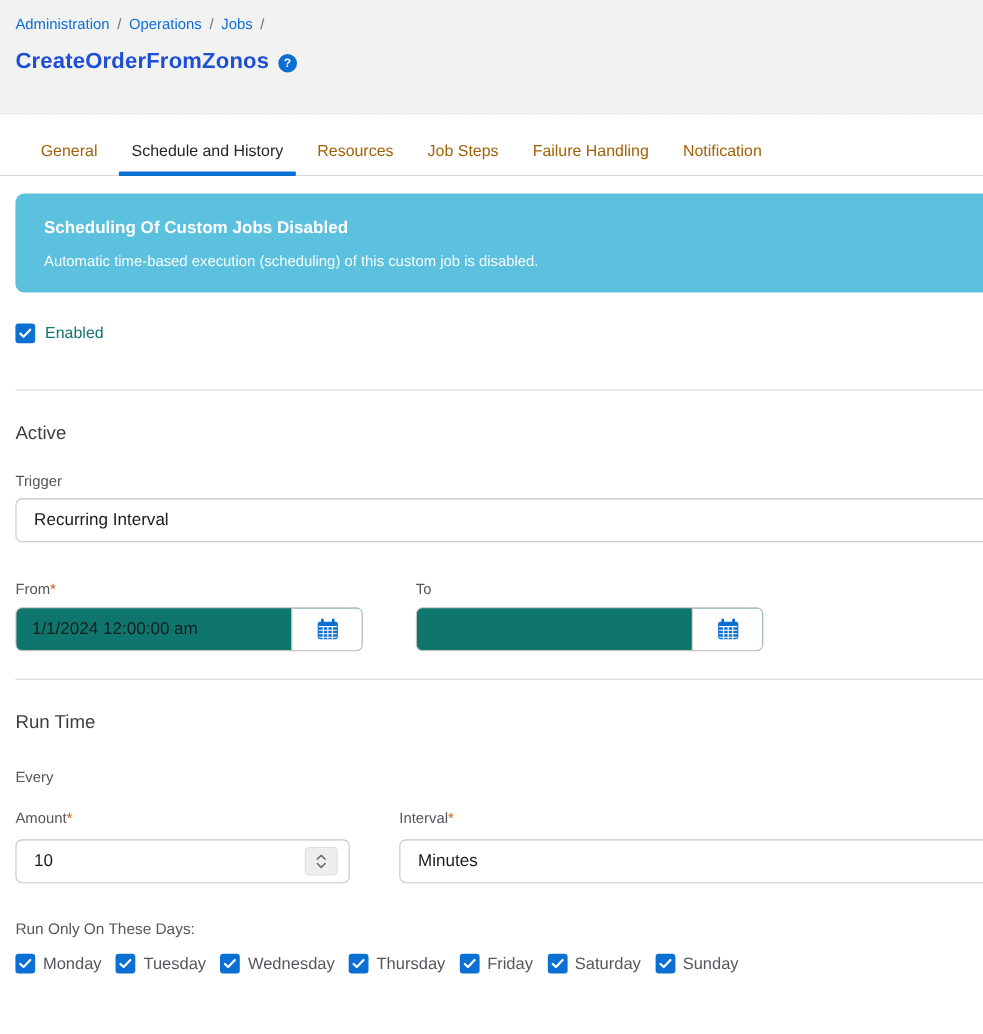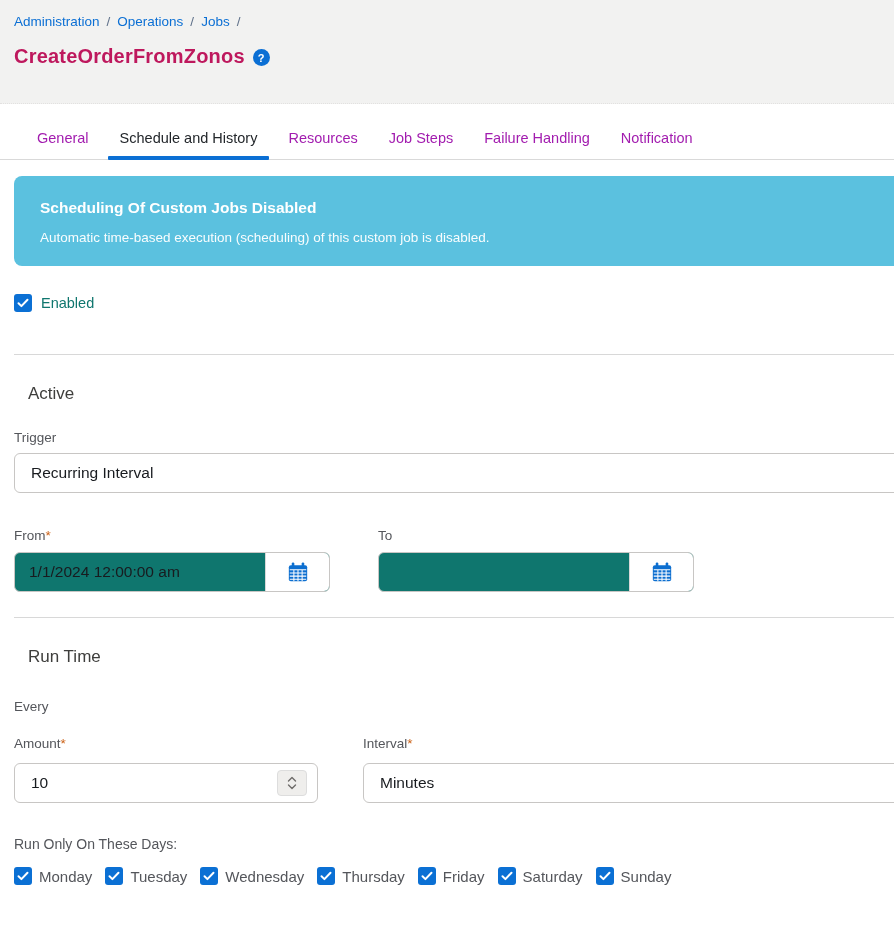--- a/index.html
+++ b/index.html
@@ -6,28 +6,28 @@
   html,body { background:#fff; }
   body { font-family:"Liberation Sans", sans-serif; }
   .screen { position:relative; width:894px; height:940px; overflow:hidden; background:#fff; }
 
   
   .header { background:#f2f2f1; padding:13px 16px 7px 14px; height:104px; border-bottom:1px dotted #e2e1e0; }
   .breadcrumb { font-size:13.5px; line-height:17px; display:flex; gap:7px; align-items:center; }
   .crumb { color:#0b6fd4; text-decoration:none; cursor:pointer; }
   .crumb-sep { color:#60718a; }
   .title-row { margin-top:15px; display:flex; align-items:center; gap:8px; }
-  .page-title { font-size:20px; font-weight:700; color:#be185d; letter-spacing:.2px; }
+  .page-title { font-size:20px; font-weight:700; color:#1d4ed8; letter-spacing:.2px; }
   .help-icon { width:17px; height:17px; border-radius:50%; background:#0b6fd4; color:#fff;
                font-size:11px; font-weight:700; display:flex; align-items:center; justify-content:center;
                margin-top:2px; cursor:pointer; }
 
   
   .tabs { display:flex; gap:31px; padding-left:37px; margin-top:20px; border-bottom:1px solid #d9d9d9; }
-  .tab { font-size:14.5px; color:#a21caf; padding:6px 0 13px 0; cursor:pointer; position:relative; white-space:nowrap; }
+  .tab { font-size:14.5px; color:#a16207; padding:6px 0 13px 0; cursor:pointer; position:relative; white-space:nowrap; }
   .tab.active { color:#23272b; }
   .tab.active::after { content:""; position:absolute; left:-12px; right:-12px; bottom:-1px; height:4px;
                        background:#0b6fd4; border-radius:1px; }
 
   
   .banner { margin:16px 0 0 14px; width:900px; height:90px; background:#5bc1df; border-radius:8px;
             padding:23px 0 0 26px; color:#fff; }
   .banner-title { font-size:15.5px; font-weight:600; }
   .banner-msg { margin-top:13px; font-size:13.5px; color:rgba(255,255,255,.96); }
 
@@ -37,21 +37,21 @@
   .check-row { display:flex; align-items:center; gap:9px; cursor:pointer; }
   .check-label { font-size:14.5px; color:#0f766e; }
 
   .enabled-row { margin:28px 0 0 14px; }
 
   .divider { border:0; border-top:1px solid #d8d8d8; margin-left:14px; width:880px; }
   .div1 { margin-top:42px; }
   .div2 { margin-top:25px; }
 
   
-  .section-heading { font-size:17px; font-weight:400; color:#3e3e3c; margin:29px 0 0 28px; }
+  .section-heading { font-size:17px; font-weight:400; color:#3e3e3c; margin:29px 0 0 14px; }
   .field-label { font-size:13.5px; color:#54565b; margin-left:14px; }
   .req { color:#cb6015; }
 
   .select-box { height:40px; border:1px solid #c8c6c4; border-radius:6px; background:#fff;
                 display:flex; align-items:center; padding:0 16px; font-size:15.5px; color:#181b1f; cursor:pointer; }
   .trigger-select { margin:8px 0 0 14px; width:920px; }
 
   .field-row { display:flex; margin-left:14px; gap:48px; margin-top:35px; }
   .col { display:flex; flex-direction:column; }
   .col .field-label { margin-left:0; }

